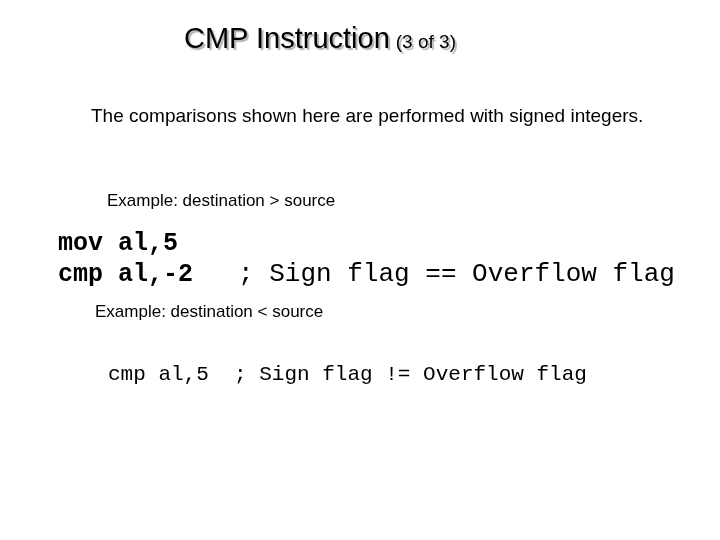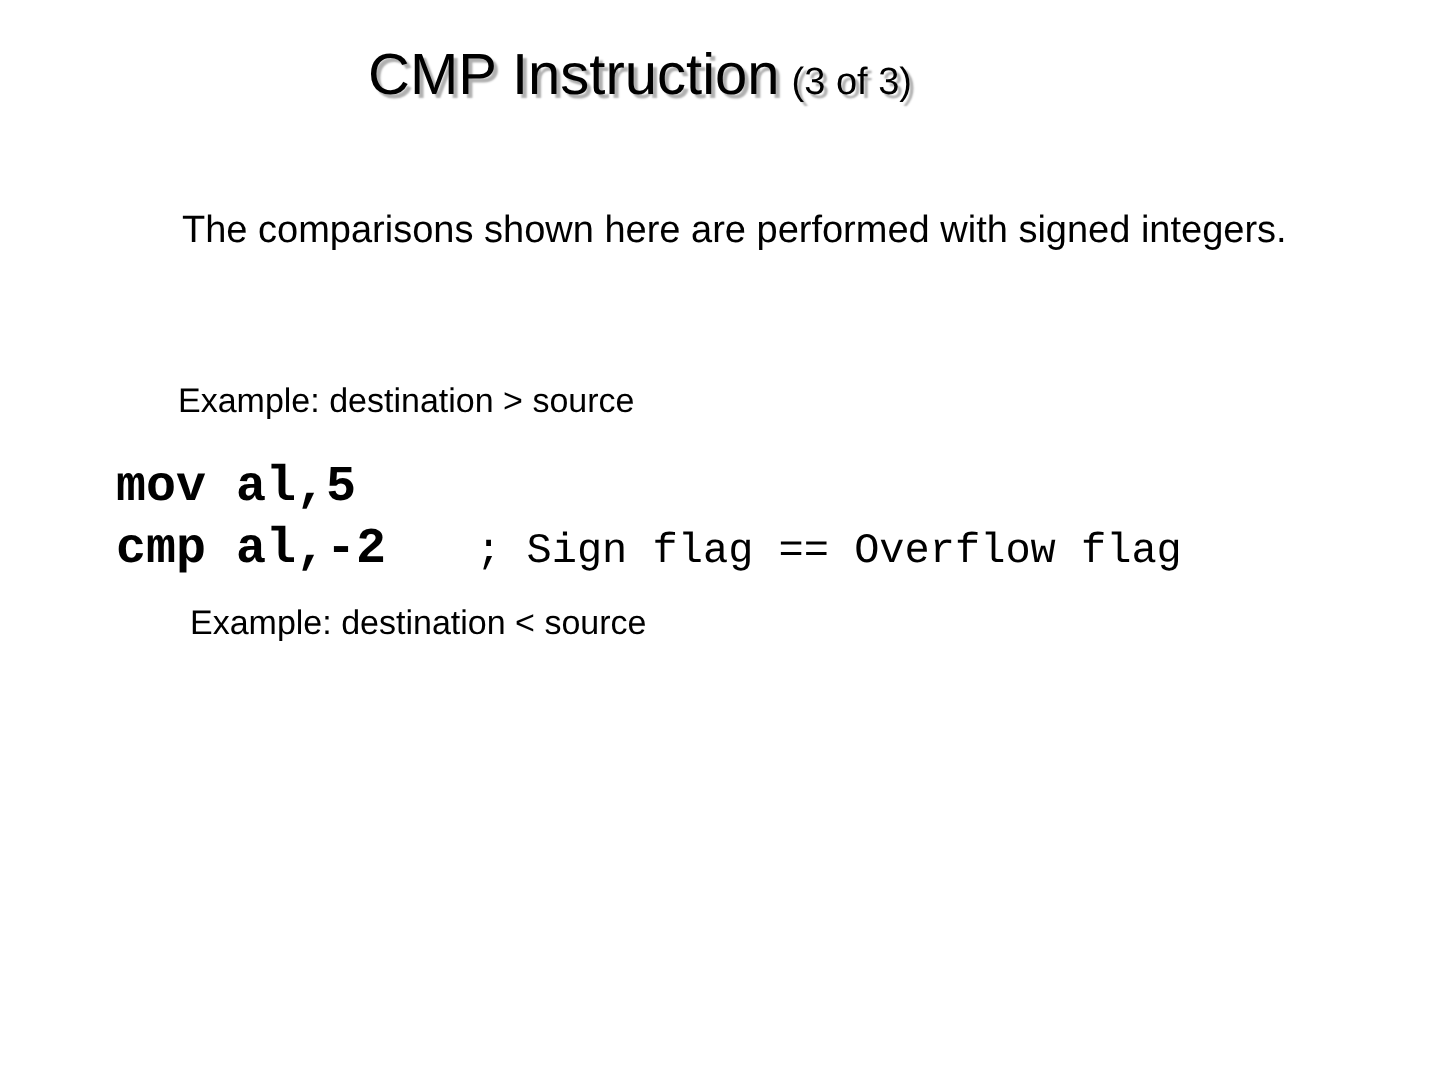--- a/index.html
+++ b/index.html
@@ -3,32 +3,32 @@
   <meta charset="utf-8">
   <style>
     html, body { margin: 0; padding: 0; }
     body { width: 720px; height: 540px; background: #ffffff; position: relative; overflow: hidden; color: #000; }
     .sans { font-family: "Liberation Sans", sans-serif; }
     .mono { font-family: "Liberation Mono", monospace; }
     .abs { position: absolute; white-space: pre; }
     .title { top: 22px; left: 0; width: 640px; text-align: center; font-size: 29px; text-shadow: 2px 2px 1px #b0b0b0; }
     .title .sub { font-size: 19px; margin-left: 6px; }
     .intro { top: 103px; left: 91px; font-size: 19px; line-height: 25px; white-space: normal; width: 560px; }
-    .ex1 { top: 191px; left: 89px; font-size: 17px; }
+    .ex1 { top: 191px; left: 107px; font-size: 17px; }
     .code1 { top: 228px; left: 58px; font-size: 25px; line-height: 31px; font-weight: bold; }
-    .code1 .cm { font-weight: normal; font-size: 21px; }
+    .code1 .cm { font-weight: normal; font-size: 26px; }
     .ex2 { top: 302px; left: 95px; font-size: 17px; }
     .code2 { top: 360px; left: 108px; font-size: 21px; line-height: 29px; }
   </style>
 </head>
 <body>
 
 <div class="abs sans title"><span>CMP Instruction</span><span class="sub">(3 of 3)</span></div>
 
 <div class="abs sans intro">The comparisons shown here are performed with signed integers.</div>
 
 <div class="abs sans ex1">Example: destination &gt; source</div>
 
 <div class="abs mono code1"><div>mov al,5</div><div><span>cmp al,-2</span><span>   </span><span class="cm">; Sign flag == Overflow flag</span></div></div>
 
 <div class="abs sans ex2">Example: destination &lt; source</div>
 
-<div class="abs mono code2"></div>
+<div class="abs mono code2"><div><span>cmp al,5</span><span>  </span><span>; Sign flag != Overflow flag</span></div></div>
 
 </body></html>

